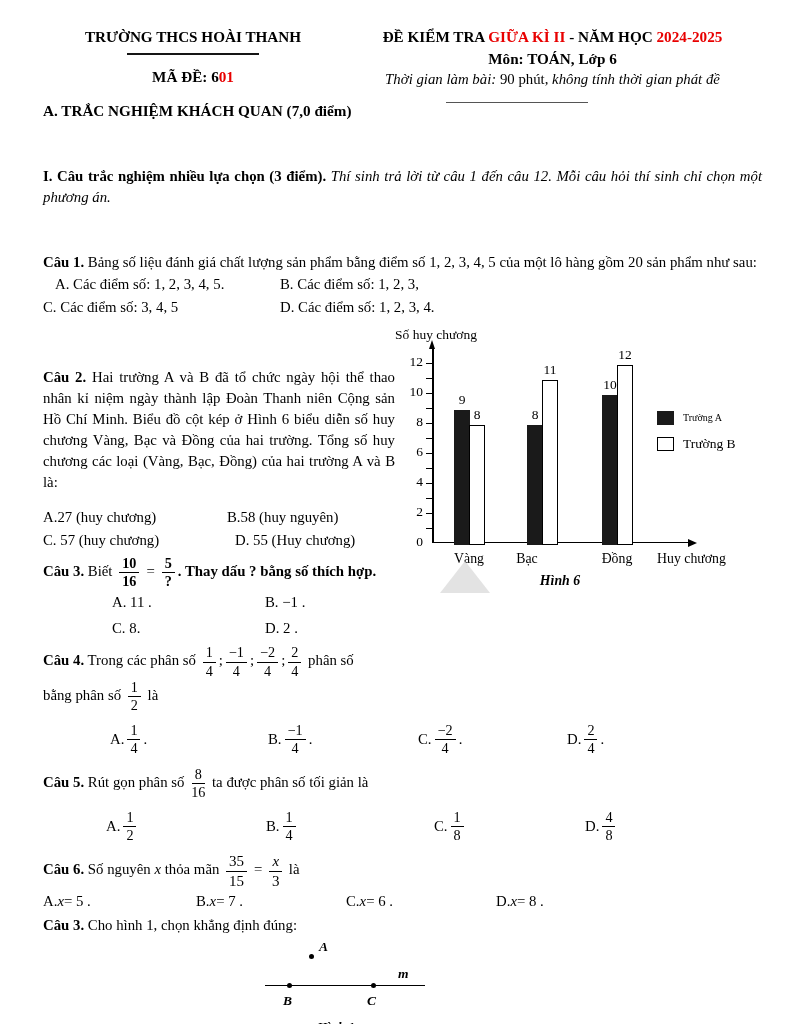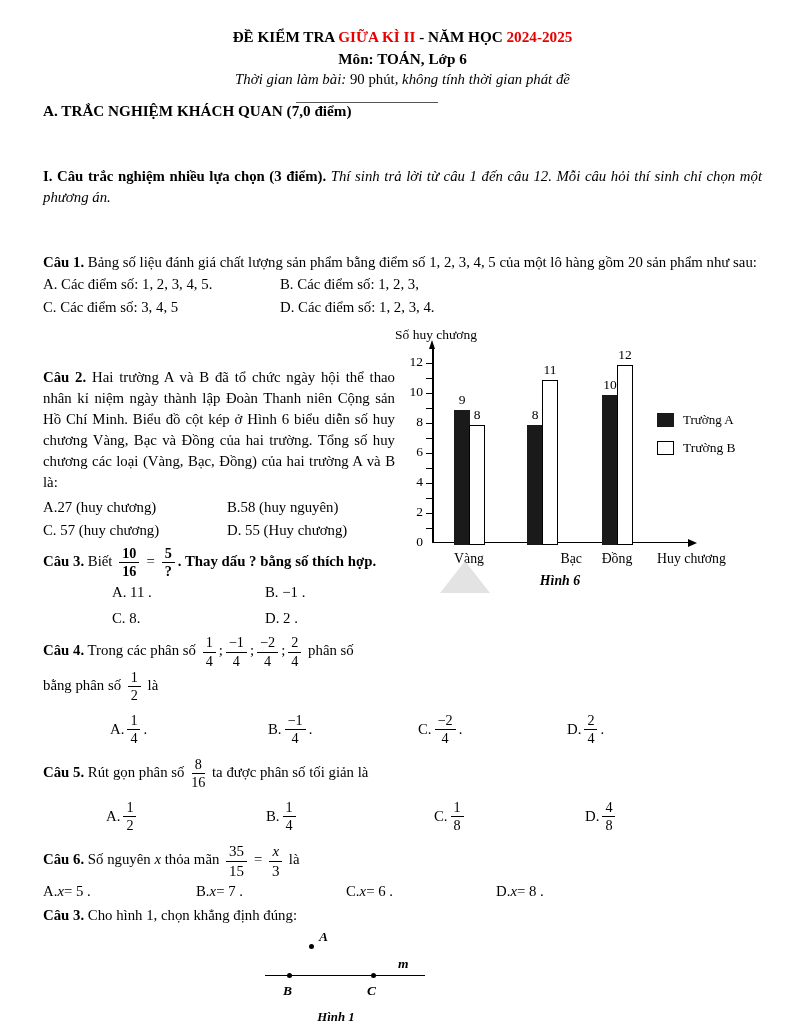--- a/index.html
+++ b/index.html
@@ -66,50 +66,55 @@
   .figline{position:absolute;height:1.6px;background:#000;}
   .mt2{margin-top:1px;} .mt4{margin-top:4px;}
 </style>
 </head>
 <body>
 
 <div class="page">
   <div class="content">
 
     <div class="hdr">
+      <div class="hdr-left">
+        <div class="b h15">TRƯỜNG THCS HOÀI THANH</div>
+        <div class="hdr-line"></div>
+        <div class="b h15"><span>MÃ ĐỀ: 6</span><span class="red">01</span></div>
+      </div>
       <div class="hdr-right">
         <div class="b h15"><span>ĐỀ KIỂM TRA </span><span class="red">GIỮA KÌ II</span><span> - NĂM HỌC </span><span class="red">2024-2025</span></div>
         <div class="b h15">Môn:  TOÁN, Lớp 6</div>
         <div><span class="i">Thời gian </span><span class="uline"><span class="i">làm bài: </span><span>90 phút, </span><span class="i">không</span></span><span class="i"> tính thời gian phát đề</span></div>
       </div>
     </div>
 
     <div class="b h15" style="margin-top:10px;">A. TRẮC NGHIỆM KHÁCH QUAN (7,0 điểm)</div>
     <div class="just"><span class="b">I. Câu trắc nghiệm nhiều lựa chọn (3 điểm).</span><span class="i"> Thí sinh trả lời từ câu 1 đến câu 12. Mỗi câu hỏi thí sinh chỉ chọn một phương án.</span></div>
 
     <div class="just"><span class="b">Câu 1.</span><span> Bảng số liệu đánh giá chất lượng sản phẩm bằng điểm số 1, 2, 3, 4, 5 của một lô hàng gồm 20 sản phẩm như sau:</span></div>
     <div class="optrow row24">
-      <span class="opt" style="left:0;">A. Các điểm số: 1, 2, 3, 4, 5.</span>
+      <span class="opt" style="left:12px;">A. Các điểm số: 1, 2, 3, 4, 5.</span>
       <span class="opt" style="left:237px;">B. Các điểm số: 1, 2, 3,</span>
     </div>
     <div class="optrow row24">
       <span class="opt" style="left:0;">C. Các điểm số: 3, 4, 5</span>
       <span class="opt" style="left:237px;">D. Các điểm số: 1, 2, 3, 4.</span>
     </div>
 
     <div class="q2row">
       <div class="leftcol">
         <div class="just"><span class="b">Câu 2.</span><span> Hai trường A và B đã tổ chức ngày hội thể thao nhân kỉ niệm ngày thành lập Đoàn Thanh niên Cộng sản Hồ Chí Minh. Biểu đồ cột kép ở Hình 6 biểu diễn số huy chương Vàng, Bạc và Đồng của hai trường. Tổng số huy chương các loại (Vàng, Bạc, Đồng) của hai trường A và B là:</span></div>
-        <div class="optrow row24" style="margin-top:3px;">
+        <div class="optrow row24" style="margin-top:13px;">
           <span class="opt" style="left:0;">A.27 (huy chương)</span>
           <span class="opt" style="left:184px;">B.58 (huy nguyên)</span>
         </div>
         <div class="optrow row24">
           <span class="opt" style="left:0;">C. 57 (huy chương)</span>
-          <span class="opt" style="left:184px;text-align:right;">D. 55 (Huy chương)</span>
+          <span class="opt" style="left:192px;text-align:right;">D. 55 (Huy chương)</span>
         </div>
 
         <div class="mt4">
           <span class="b">Câu 3.</span><span> Biết </span><span class="frac b">
               <span class="fn">10</span>
               <span class="fd">16</span>
             </span><span class="eq">=</span><span class="frac b">
               <span class="fn">5</span>
               <span class="fd">?</span>
             </span><span class="b">. Thay dấu ? bằng số thích hợp.</span>
@@ -174,28 +179,28 @@
         <span class="bval" style="left:67px;bottom:181px;">8</span>
         <span class="bval" style="left:125px;bottom:181px;">8</span>
         <span class="bval" style="left:140px;bottom:226px;">11</span>
         <span class="bval" style="left:200px;bottom:211px;">10</span>
         <span class="bval" style="left:215px;bottom:241px;">12</span>
 
         <div class="xtick" style="left:89px;"></div>
         <div class="xtick" style="left:162px;"></div>
         <div class="xtick" style="left:237px;"></div>
         <span class="xcat" style="left:44px;">Vàng</span>
-        <span class="xcat" style="left:127px;text-align:right;">Bạc</span>
+        <span class="xcat" style="left:102px;">Bạc</span>
         <span class="xcat" style="left:192px;">Đồng</span>
         <span class="xcat" style="left:249px;width:95px;">Huy chương</span>
 
         <div style="position:absolute;left:262px;top:88px;">
           <div class="legrow">
               <span class="sw swA"></span>
-              <span style="font-size:13px;">Trường A</span>
+              <span style="font-size:10px;">Trường A</span>
             </div>
           <div class="legrow">
               <span class="sw swB"></span>
               <span style="font-size:13.5px;">Trường B</span>
             </div>
         </div>
 
         <div class="wmark" style="left:45px;top:238px;"></div>
         <div class="b i center" style="position:absolute;left:100px;top:248px;width:130px;font-size:13.8px;">Hình 6</div>
       </div>

